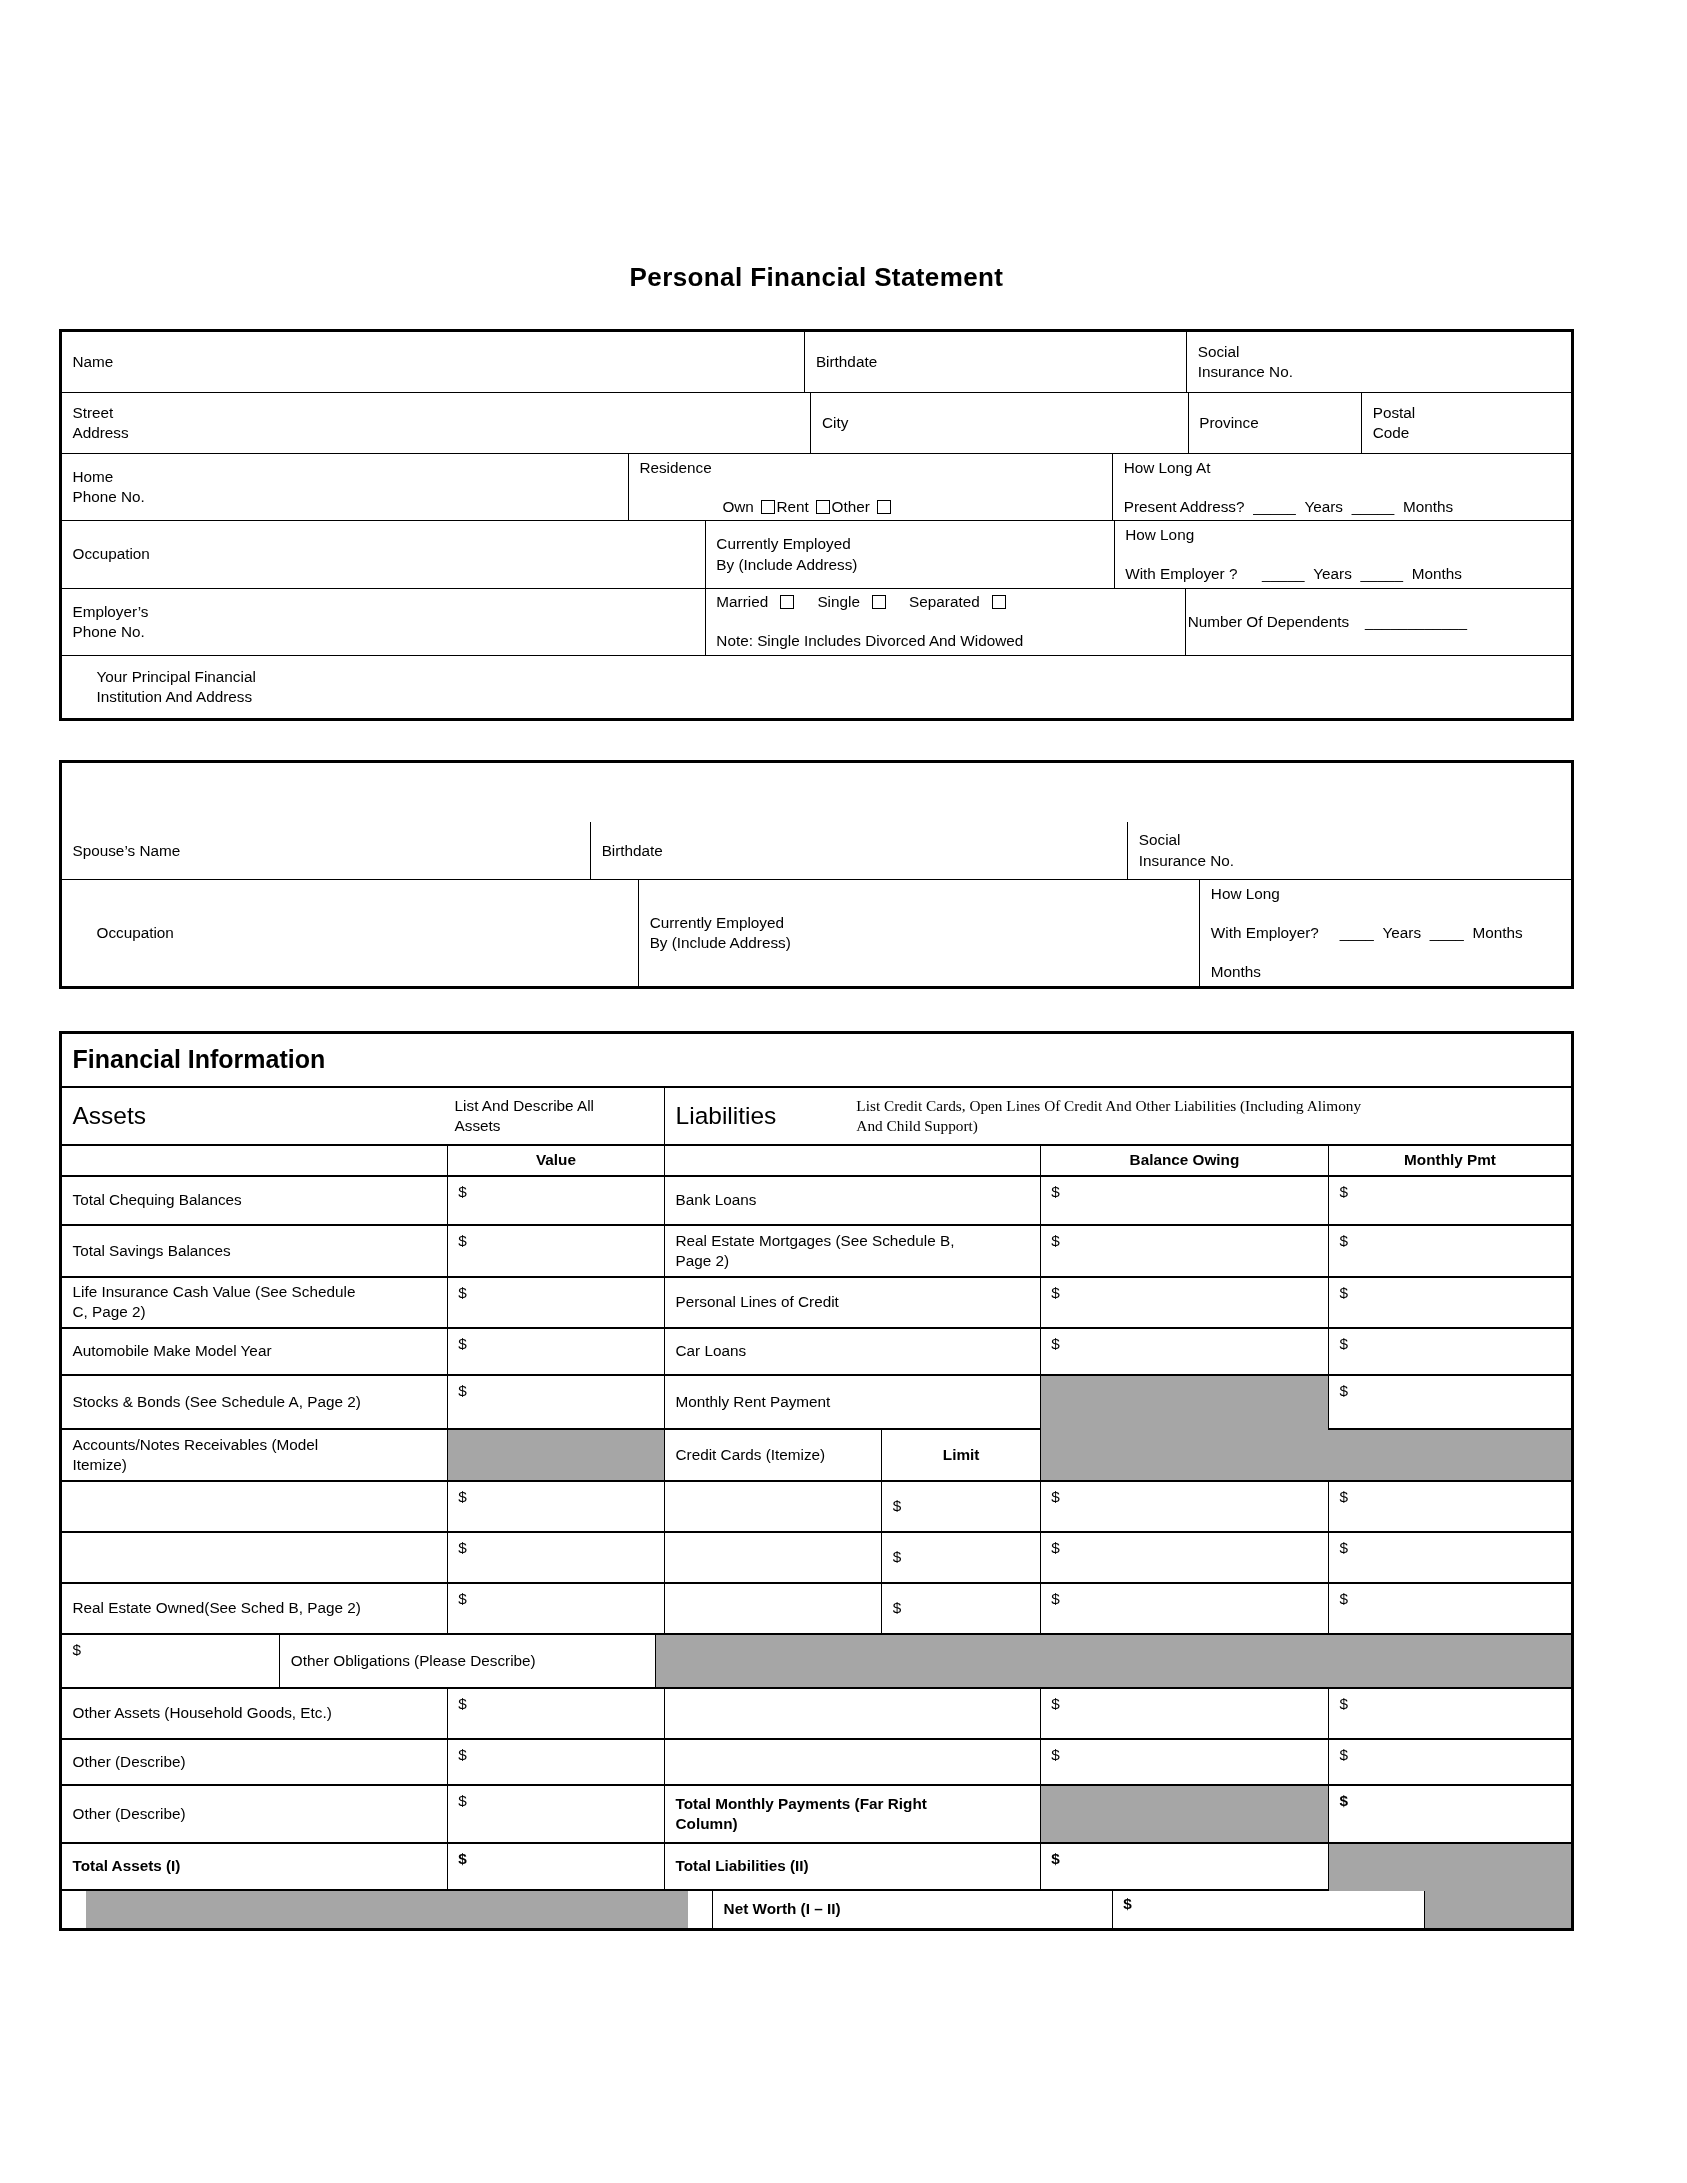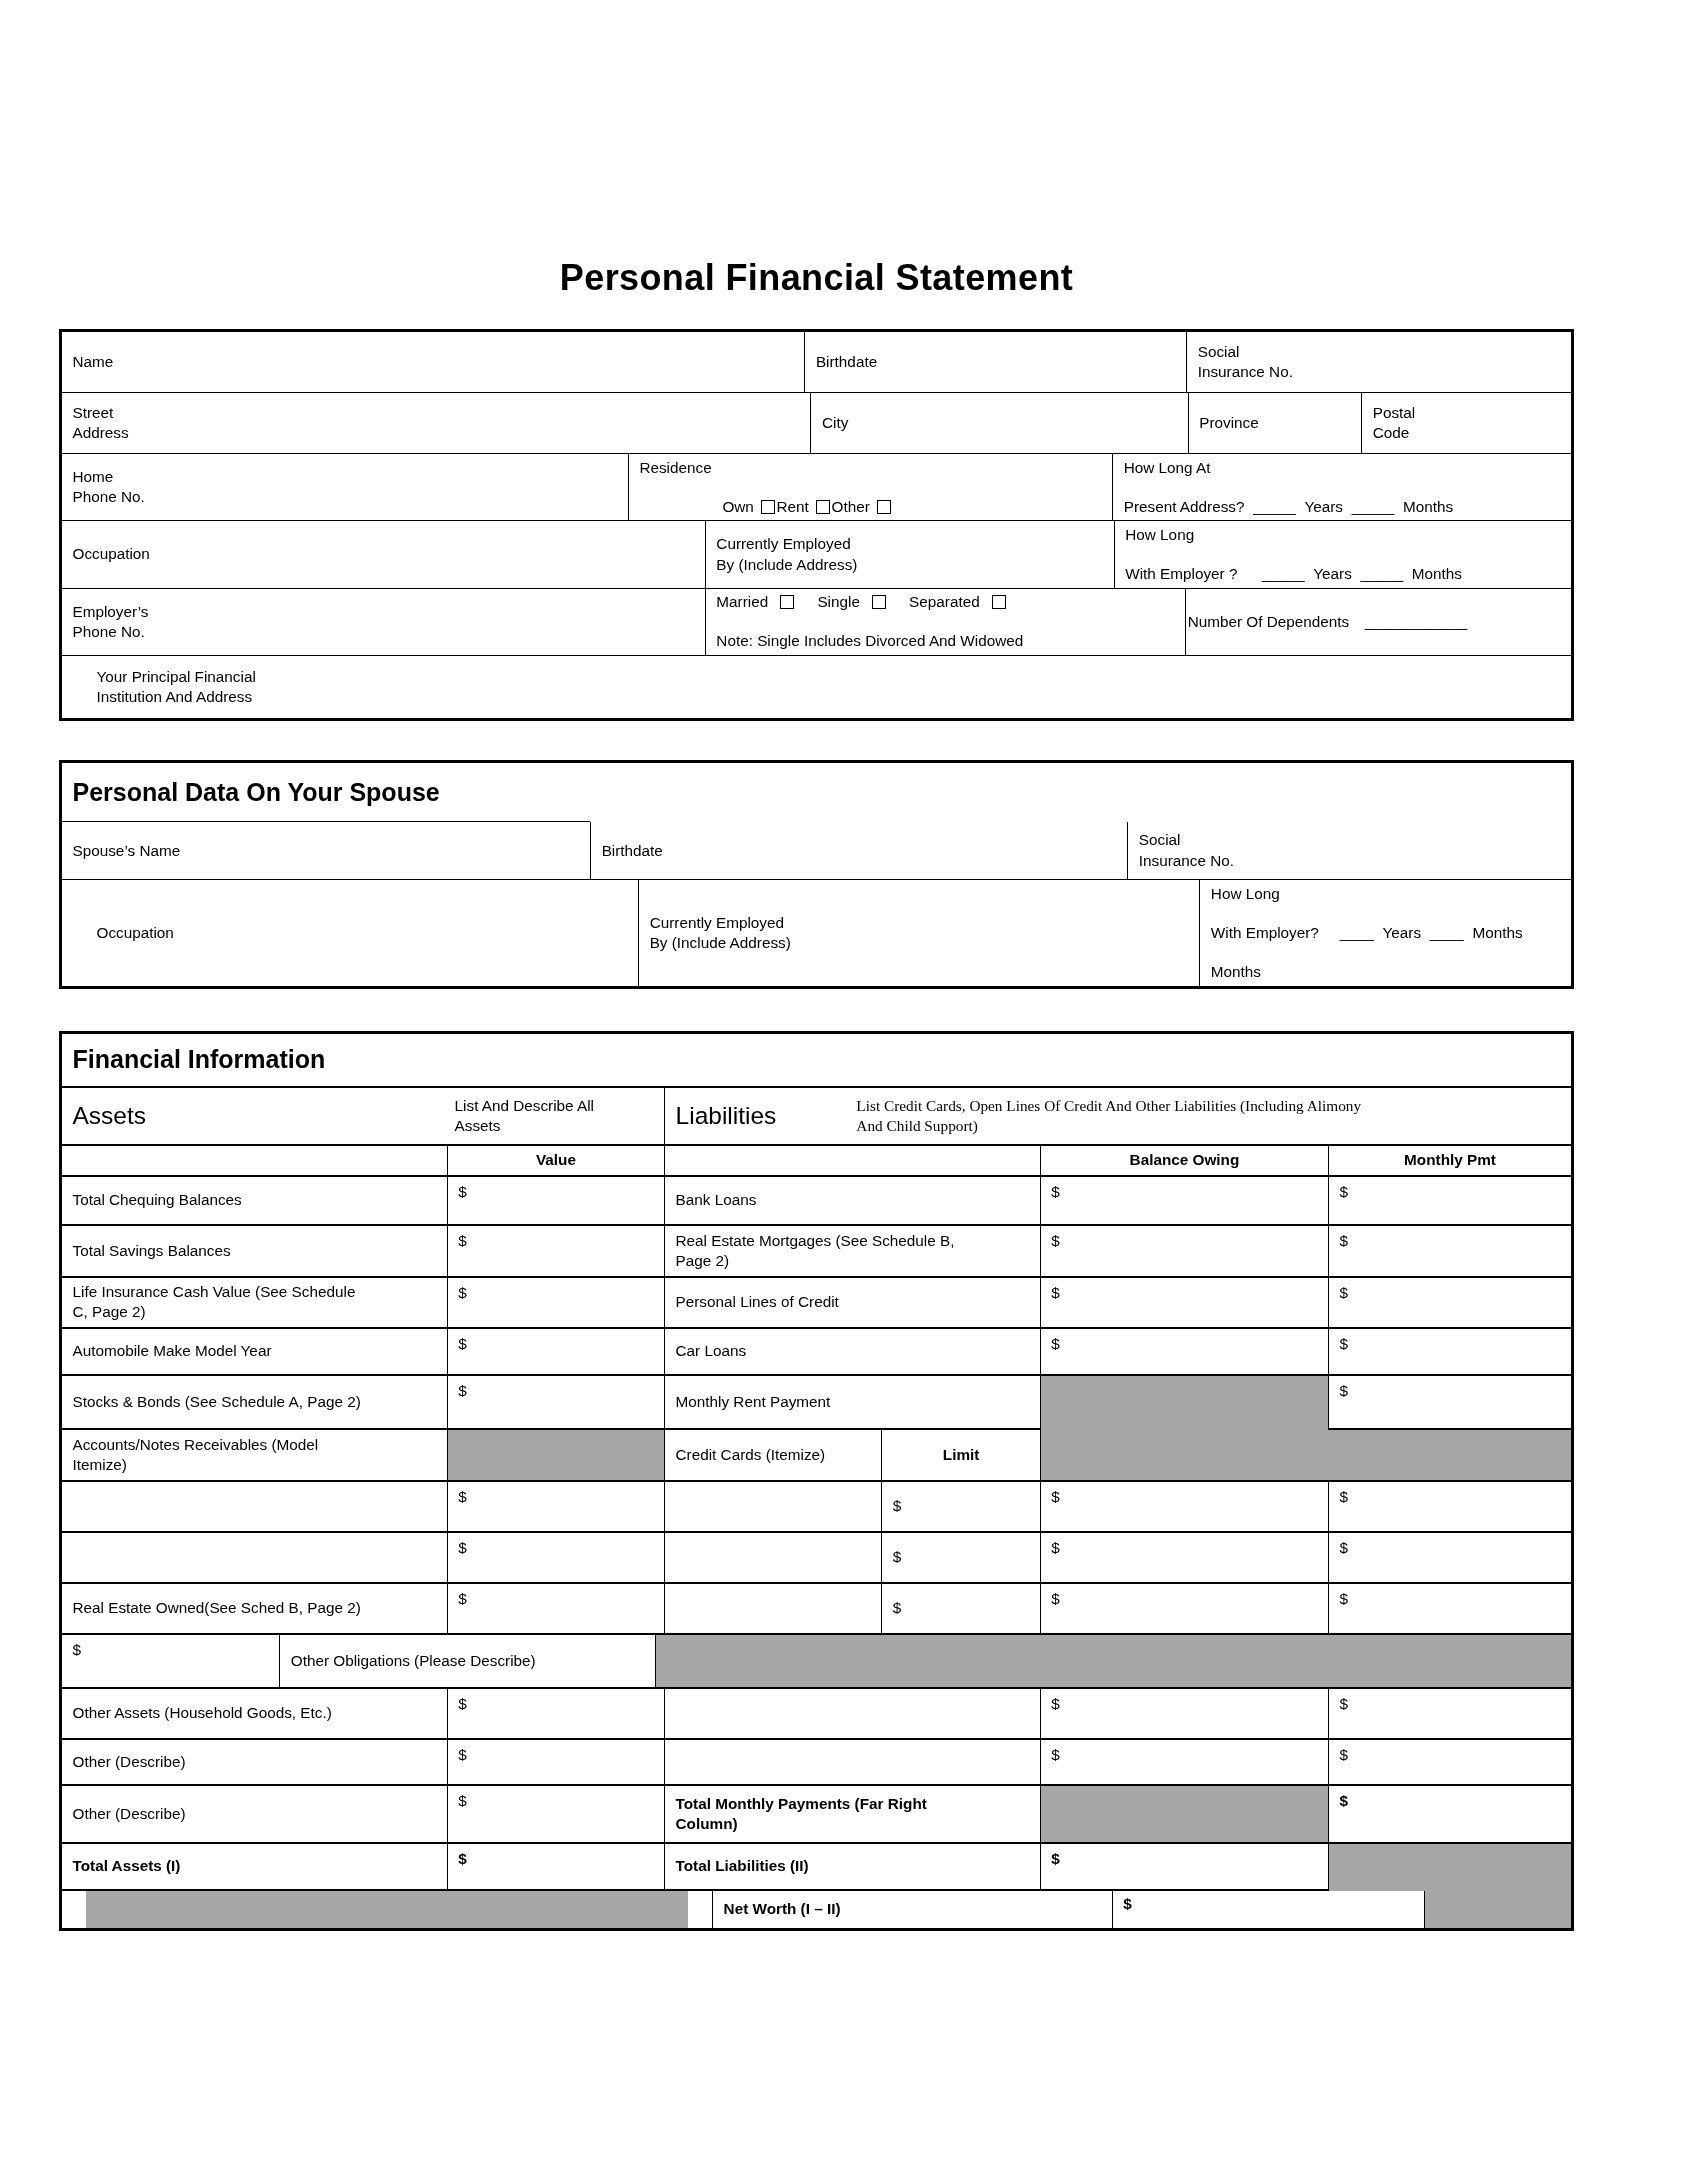--- a/index.html
+++ b/index.html
@@ -4,21 +4,21 @@
 <style>
   * { box-sizing: border-box; margin: 0; padding: 0; }
   html, body { background: #ffffff; }
   body {
     width: 1687px; height: 2184px;
     font-family: "Liberation Sans", sans-serif;
     color: #000;
   }
   .content { margin-left: 59px; width: 1515px; padding-top: 255px; }
   .title {
-    font-size: 36px; font-weight: bold; text-align: center;
+    font-size: 26px; font-weight: bold; text-align: center;
     line-height: 45px; margin-bottom: 29px; letter-spacing: 0.4px;
   }
   .tbl { border: 3.5px solid #000; background: #fff; }
   .t1 { margin-bottom: 39px; }
   .t2 { margin-bottom: 42px; }
   .row { display: flex; align-items: stretch; }
   .cell {
     border-left: 1.7px solid #000; border-bottom: 1.7px solid #000;
     display: flex; align-items: center;
     padding: 3.5px 10.5px; font-size: 15.3px; line-height: 1.32;
@@ -165,23 +165,20 @@
     <div class="row" style="min-height:62px">
       <div class="cell grow">
         <span class="pre">Your Principal Financial
 Institution And Address</span>
       </div>
     </div>
   </div>
 
   <div class="tbl t2">
     <div class="row" style="min-height:59px">
-      <div class="cell" style="width:35.0%">
-        <span class="sect">Personal Data On Your Spouse</span>
-      </div>
     </div>
     <div class="row" style="min-height:58px">
       <div class="cell" style="width:35.0%">
         <span>Spouse’s Name</span>
       </div>
       <div class="cell" style="width:35.6%">
         <span>Birthdate</span>
       </div>
       <div class="cell grow">
         <span class="pre">Social

